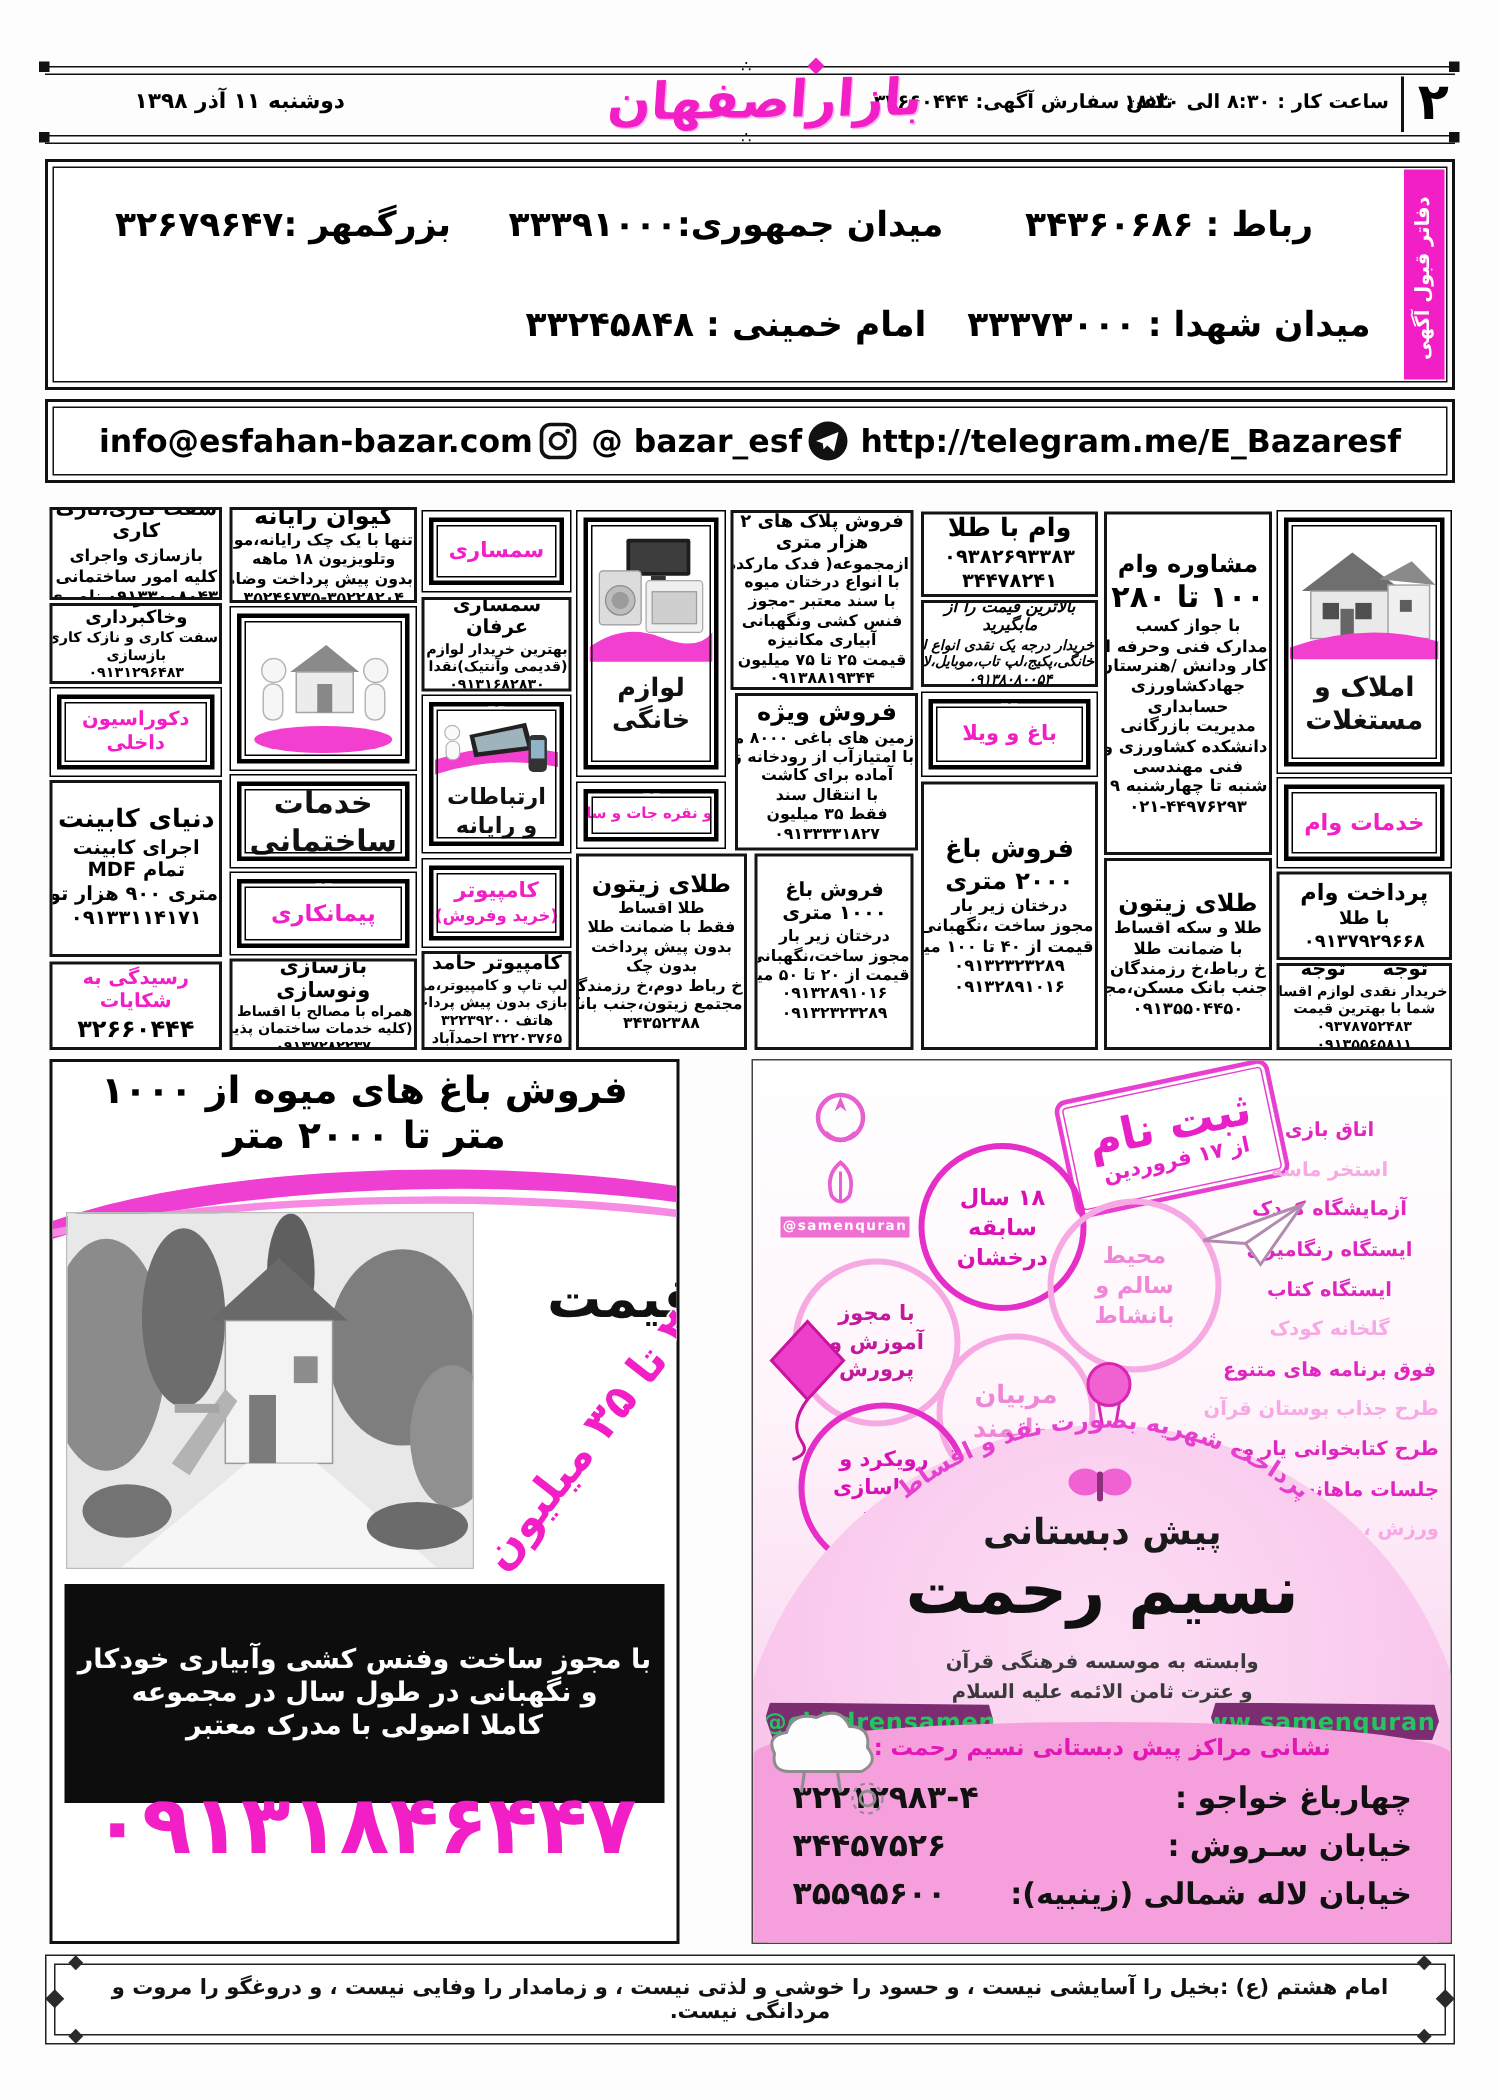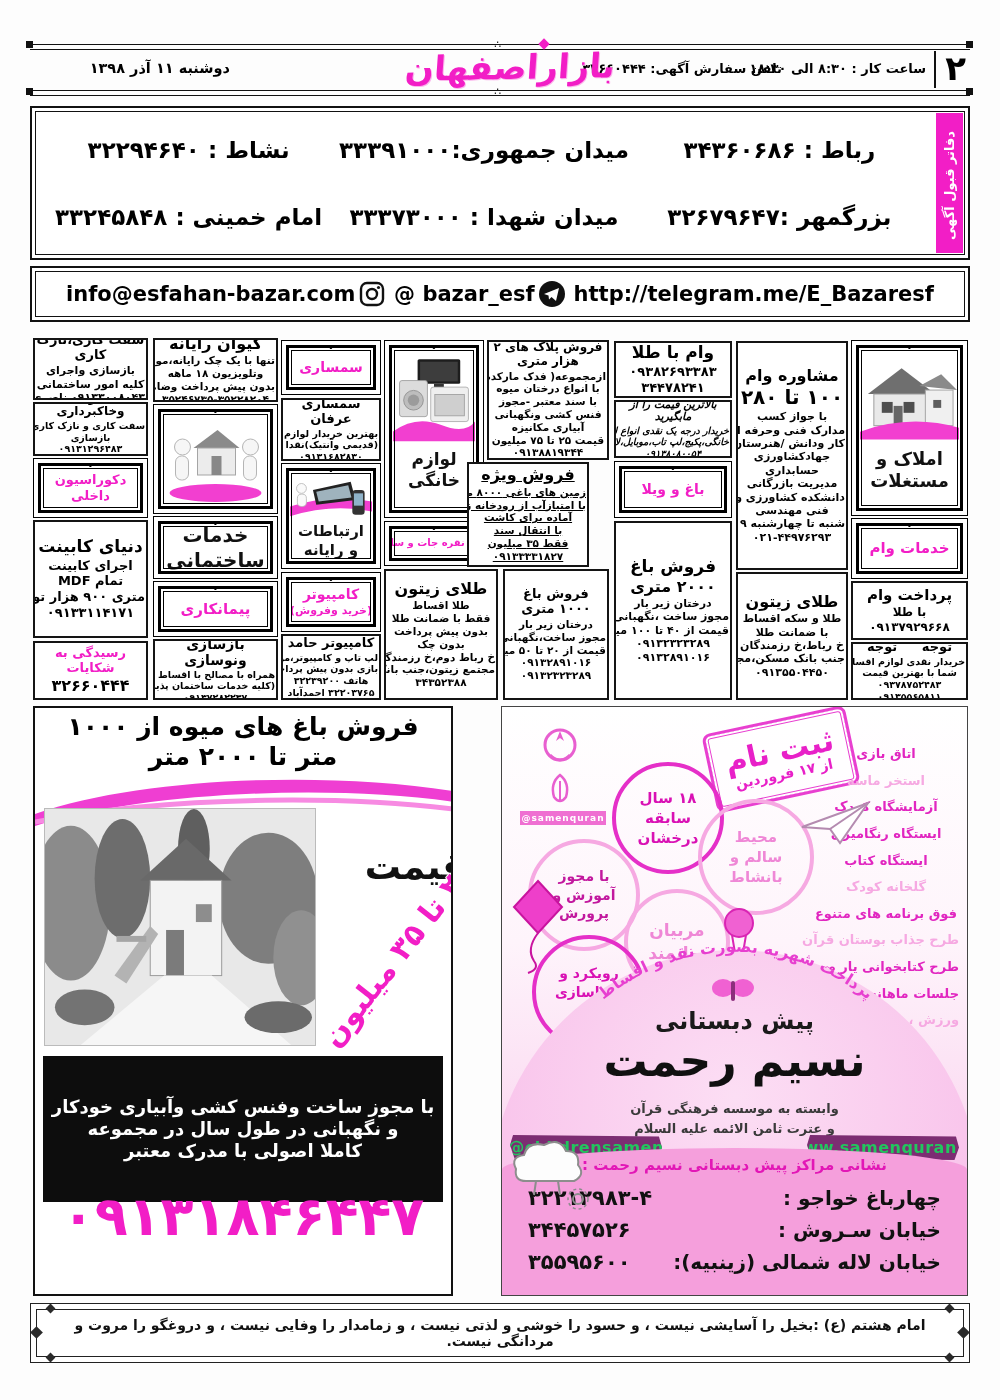--- a/index.html
+++ b/index.html
@@ -103,21 +103,20 @@
   <div class="logo" style="left:400px;top:47px;width:220px;">بازاراصفهان</div>
   <div class="hdrtxt" style="left:60px;top:60px;width:170px;font-size:14.5px;">دوشنبه ۱۱ آذر ۱۳۹۸</div>
 
   <div class="bigbox" style="left:30px;top:106px;width:940px;height:154px;">
     <div class="strip" style="right:5px;top:5px;bottom:5px;width:27px;">
       <div class="striplab" style="left:-59px;top:59px;width:144px;height:27px;line-height:27px;">دفاتر قبول آگهی</div>
     </div>
     <div class="offgrid" style="left:16px;right:48px;top:8px;bottom:8px;">
       <div class="office"><span>رباط :</span> <span class="ph">۳۴۳۶۰۶۸۶</span></div>
       <div class="office"><span>میدان جمهوری:</span><span class="ph">۳۳۳۹۱۰۰۰</span></div>
-      <div class="office"><span>نشاط :</span> <span class="ph">۳۲۲۹۴۶۴۰</span></div>
       <div class="office"><span>بزرگمهر :</span><span class="ph">۳۲۶۷۹۶۴۷</span></div>
       <div class="office"><span>میدان شهدا :</span> <span class="ph">۳۳۳۷۳۰۰۰</span></div>
       <div class="office"><span>امام خمینی :</span> <span class="ph">۳۳۲۴۵۸۴۸</span></div>
     </div>
   </div>
 
   <div class="socialbar" style="left:30px;top:266px;width:940px;height:56px;">
     <div class="soc">
       <svg width="28" height="28" viewBox="0 0 28 28">
           <circle cx="14" cy="14" r="13" fill="#111"></circle>
@@ -307,21 +306,21 @@
     <div class="ln s10">
         <div>ازمجموعه( فدک مارکده)</div>
         <div>با انواع درختان میوه</div>
         <div>با سند معتبر -مجوز</div>
         <div>فنس کشی ونگهبانی</div>
         <div>آبیاری مکانیزه</div>
         <div>قیمت ۲۵ تا ۷۵ میلیون</div>
         <div>۰۹۱۳۸۸۱۹۳۴۴</div>
       </div>
   </div>
-  <div class="ad" style="left:467px;top:462px;width:122px;height:105px;text-decoration:underline;">
+  <div class="ad" style="left:490px;top:462px;width:122px;height:105px;">
     <div class="tt s16">فروش ویژه</div>
     <div class="ln s10">
         <div>زمین های باغی ۸۰۰۰ متری</div>
         <div>با امتیازآب از رودخانه زاینده رود</div>
         <div>آماده برای کاشت</div>
         <div>با انتقال سند</div>
         <div>فقط ۳۵ میلیون</div>
         <div>۰۹۱۳۳۳۳۱۸۲۷</div>
       </div>
   </div>

